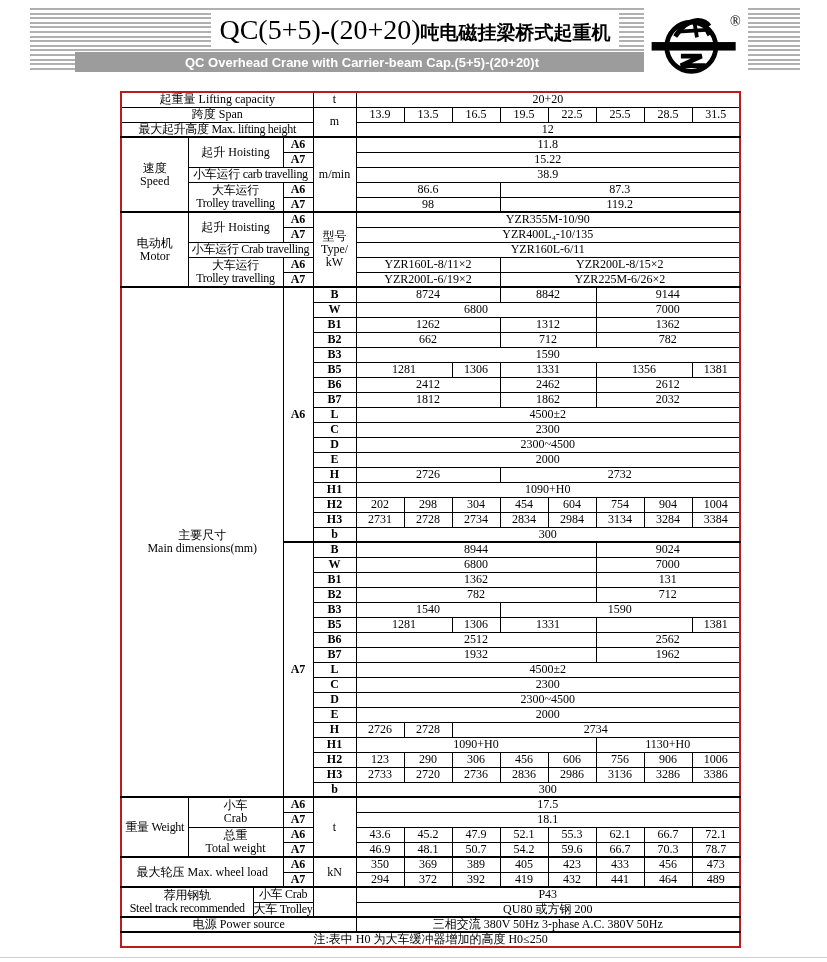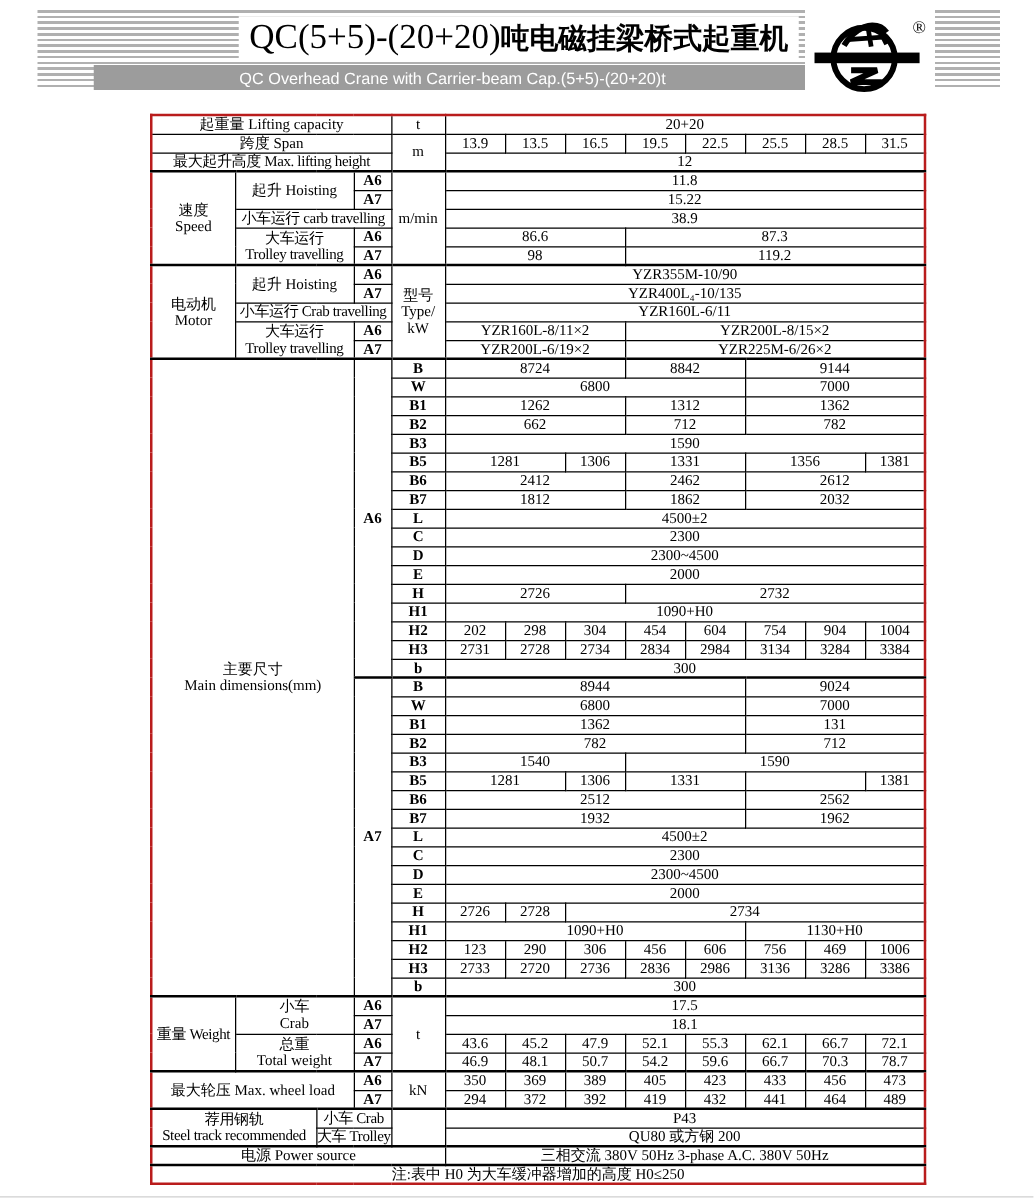--- a/index.html
+++ b/index.html
@@ -5,24 +5,24 @@
   html,body{margin:0;padding:0;background:#fff;}
   #page{position:relative;width:827px;height:962px;background:#fff;overflow:hidden;
         font-family:"Liberation Serif","DejaVu Serif",serif;color:#000;}
   
   .stripes{position:absolute;left:30px;top:8px;width:770px;height:64px;
     background:repeating-linear-gradient(to bottom,#b0b0b0 0 2px,#ffffff 2px 4.6px);}
   .titlewrap{position:absolute;left:30px;top:8px;width:770px;height:44px;
     display:flex;justify-content:center;align-items:center;}
   .titlebox{background:#fff;padding:1px 8px;white-space:nowrap;}
   .t-model{font-family:"Liberation Serif",serif;font-size:28px;}
-  .t-cn{font-family:"Liberation Sans",sans-serif;font-weight:900;font-size:23px;letter-spacing:0px;}
+  .t-cn{font-family:"Liberation Sans",sans-serif;font-weight:900;font-size:19px;letter-spacing:0px;}
   .subbar{position:absolute;left:75px;top:52px;width:574px;height:20px;background:#9c9c9c;
     display:flex;justify-content:center;align-items:center;}
-  .subbar span{color:#fff;font-family:"Liberation Sans",sans-serif;font-size:13px;white-space:nowrap;}
+  .subbar span{color:#fff;font-family:"Liberation Sans",sans-serif;font-size:13px;white-space:nowrap;font-weight:bold;}
   .logobox{position:absolute;left:644px;top:8px;width:104px;height:70px;background:#fff;
     display:flex;justify-content:center;align-items:center;}
   
   .tablewrap{position:absolute;left:120px;top:91px;}
   table.spec{border-collapse:collapse;table-layout:fixed;width:619px;border:2px solid #b91c1c;}
   table.spec td{border:1px solid #000;font-size:12px;line-height:13px;text-align:center;
     vertical-align:middle;padding:0;white-space:pre-line;overflow:hidden;}
   table.spec tr{height:15px;}
   tr.sec td{border-top-width:2px;}
   td.b{font-weight:bold;}
@@ -329,21 +329,21 @@
             <td colspan="3">1130+H0</td>
           </tr>
           <tr>
             <td class="b">H2</td>
             <td>123</td>
             <td>290</td>
             <td>306</td>
             <td>456</td>
             <td>606</td>
             <td>756</td>
-            <td>469</td>
+            <td>906</td>
             <td>1006</td>
           </tr>
           <tr>
             <td class="b">H3</td>
             <td>2733</td>
             <td>2720</td>
             <td>2736</td>
             <td>2836</td>
             <td>2986</td>
             <td>3136</td>

